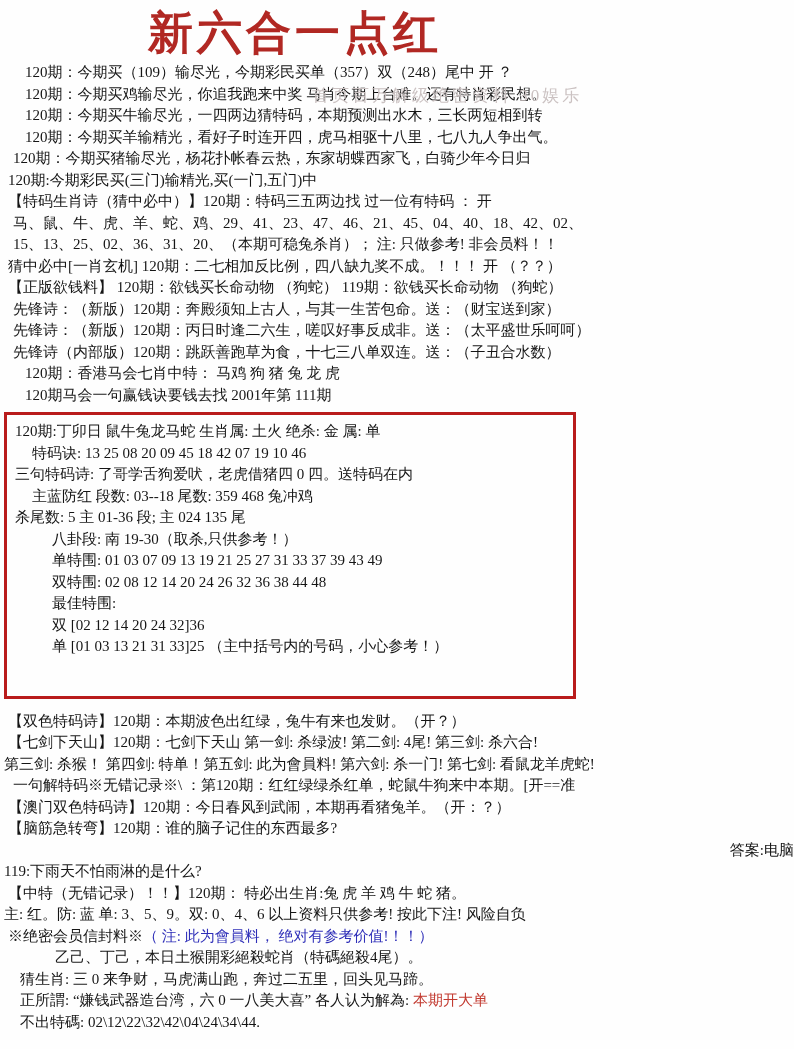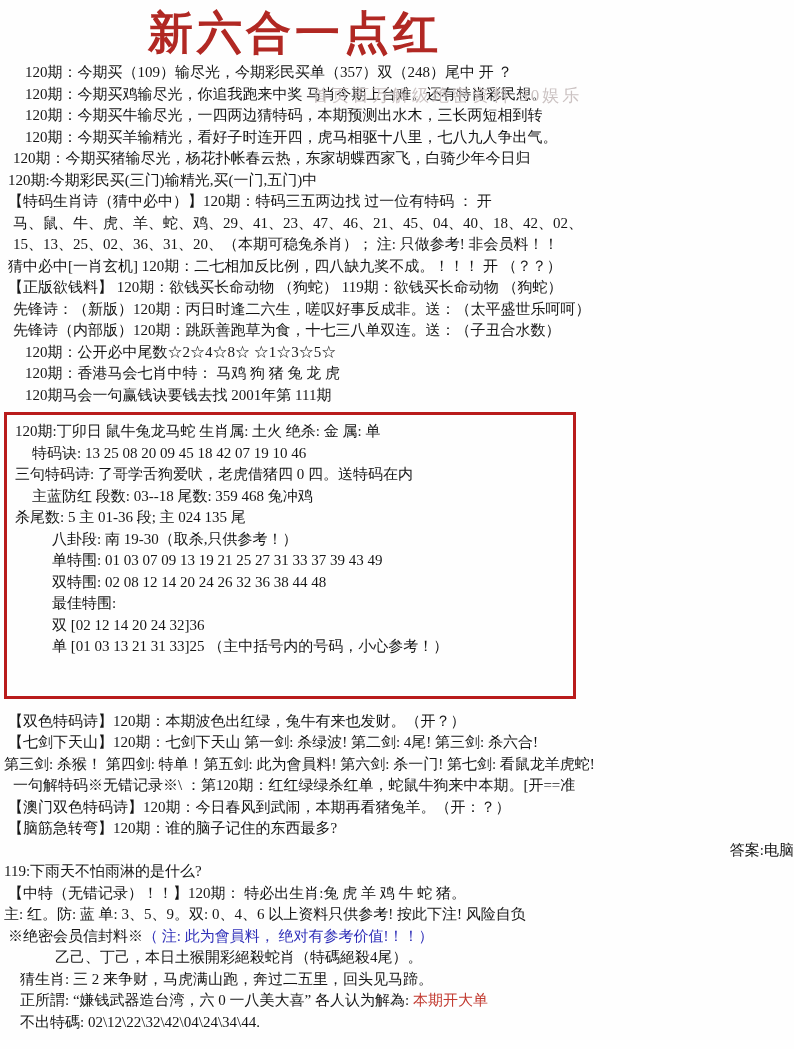--- a/index.html
+++ b/index.html
@@ -61,23 +61,23 @@
     </div>
     <div class="line ind1">120期：今期买牛输尽光，一四两边猜特码，本期预测出水木，三长两短相到转</div>
     <div class="line ind1">120期：今期买羊输精光，看好子时连开四，虎马相驱十八里，七八九人争出气。</div>
     <div class="line indS">120期：今期买猪输尽光，杨花扑帐春云热，东家胡蝶西家飞，白骑少年今日归</div>
     <div class="line ind0">120期:今期彩民买(三门)输精光,买(一门,五门)中</div>
     <div class="line ind0">【特码生肖诗（猜中必中）】120期：特码三五两边找  过一位有特码 ：  开</div>
     <div class="line indS">马、鼠、牛、虎、羊、蛇、鸡、29、41、23、47、46、21、45、04、40、18、42、02、</div>
     <div class="line indS">15、13、25、02、36、31、20、（本期可稳兔杀肖）；  注: 只做参考! 非会员料！！</div>
     <div class="line ind0">猜中必中[一肖玄机] 120期：二七相加反比例，四八缺九奖不成。！！！  开 （？？）</div>
     <div class="line ind0">【正版欲钱料】  120期：欲钱买长命动物   （狗蛇）   119期：欲钱买长命动物   （狗蛇）</div>
+    <div class="line indS">先锋诗：（新版）120期：奔殿须知上古人，与其一生苦包命。送：（财宝送到家）</div>
     <div class="line indS">先锋诗：（新版）120期：丙日时逢二六生，嗟叹好事反成非。送：（太平盛世乐呵呵）</div>
     <div class="line indS">先锋诗（内部版）120期：跳跃善跑草为食，十七三八单双连。送：（子丑合水数）</div>
-    <div class="line ind1">120期：公开必中尾数☆2☆4☆8☆ ☆1☆3☆5☆</div>
     <div class="line ind1">120期：香港马会七肖中特： 马鸡 狗 猪 兔 龙 虎</div>
     <div class="line ind1">120期马会一句赢钱诀要钱去找 2001年第 111期</div>
   </div>
 
   <div class="box">
     <div class="line ind0">120期:丁卯日 鼠牛兔龙马蛇 生肖属: 土火 绝杀: 金 属: 单</div>
     <div class="line ind1">特码诀: 13 25 08 20 09 45 18 42 07 19 10 46</div>
     <div class="line ind0">三句特码诗: 了哥学舌狗爱吠，老虎借猪四 0 四。送特码在内</div>
     <div class="line ind1">主蓝防红 段数: 03--18 尾数: 359 468 兔冲鸡</div>
     <div class="line ind0">杀尾数: 5  主 01-36 段; 主 024 135 尾</div>
@@ -97,20 +97,20 @@
     <div class="line ind0">【澳门双色特码诗】120期：今日春风到武闹，本期再看猪兔羊。（开：？）</div>
     <div class="line ind0">【脑筋急转弯】120期：谁的脑子记住的东西最多?</div>
     <div class="line center">答案:电脑</div>
     <div class="line" style="padding-left:4px;">119:下雨天不怕雨淋的是什么?</div>
     <div class="line ind0">【中特（无错记录）！！】120期： 特必出生肖:兔 虎 羊 鸡 牛 蛇 猪。</div>
     <div class="line" style="padding-left:4px;">主: 红。防: 蓝  单: 3、5、9。双: 0、4、6 以上资料只供参考! 按此下注! 风险自负</div>
     <div class="line ind0">
       <span>※绝密会员信封料※</span><span class="blue">（ 注: 此为會員料， 绝对有参考价值!！！）</span>
     </div>
     <div class="line ind3">乙己、丁己，本日土猴開彩絕殺蛇肖（特碼絕殺4尾）。</div>
-    <div class="line ind4">猜生肖: 三 2 来争财，马虎满山跑，奔过二五里，回头见马蹄。</div>
+    <div class="line ind4">猜生肖: 三 0 来争财，马虎满山跑，奔过二五里，回头见马蹄。</div>
     <div class="line ind4">
       <span>正所謂: “嫌钱武器造台湾，六 0 一八美大喜” 各人认为解為: </span><span class="red">本期开大单</span>
     </div>
     <div class="line ind4">不出特碼:  02\12\22\32\42\04\24\34\44.</div>
   </div>
 
 </div>
 
 </body></html>

